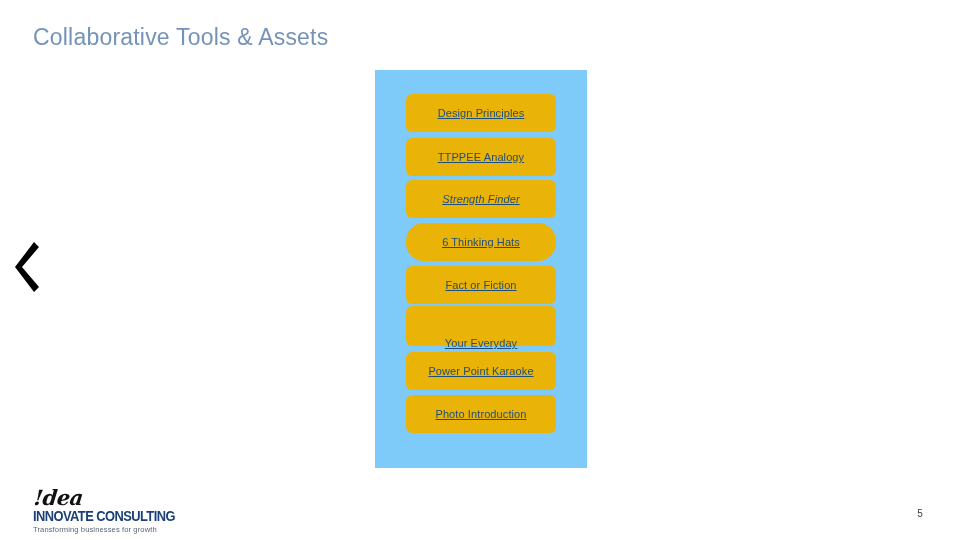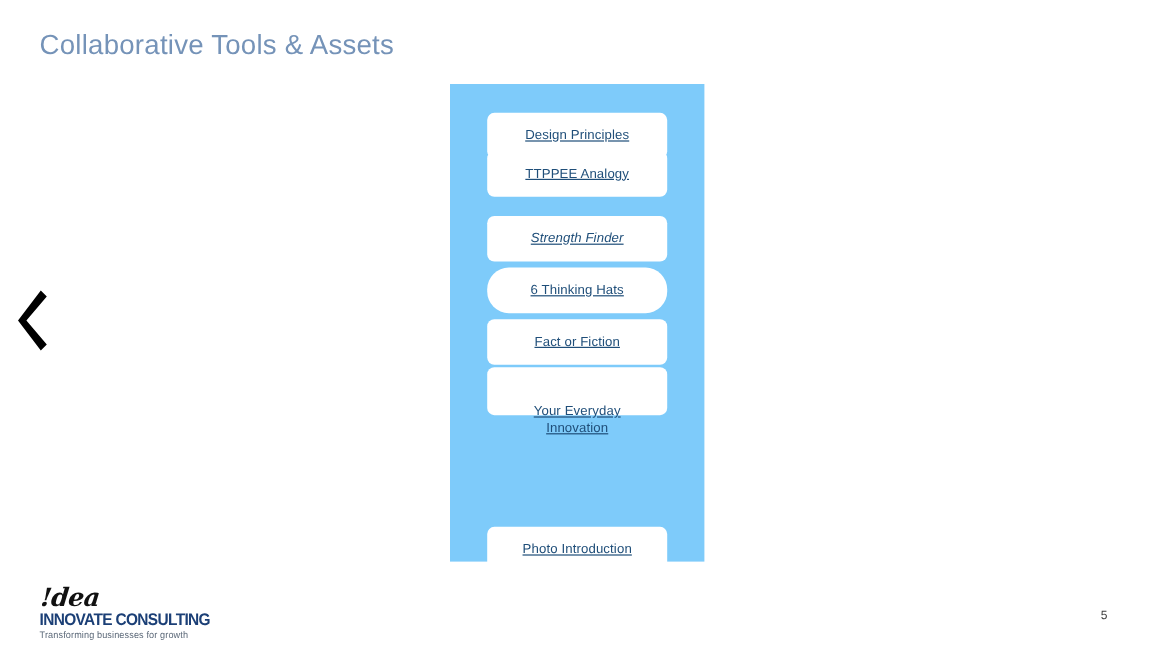--- a/index.html
+++ b/index.html
@@ -56,21 +56,21 @@
     height: 398px;
     background: #7ecbfa;
   }
 
   
   .menu-button {
     position: absolute;
     left: 31px;         
     width: 150px;
     height: 38px;
-    background: #ffffff;
+    background: #eab308;
     border-radius: 6px;
     display: flex;
     align-items: center;
     justify-content: center;
     box-sizing: border-box;
     padding: 0 4px;
   }
   .menu-button .link-label {
     color: #1f4e79;
     font-size: 11px;
@@ -152,43 +152,46 @@
       <polygon points="22,2 27,7 10,27 27,47 22,52 3,27" fill="#000000"></polygon>
     </svg>
   </div>
 
   <div id="menu-panel">
 
     <div class="menu-button" style="top:24px;">
       <span class="link-label">Design Principles</span>
     </div>
 
-    <div class="menu-button" style="top:56px;">
+    <div class="menu-button" style="top:68px;">
       <span class="link-label">TTPPEE Analogy</span>
     </div>
 
     <div class="menu-button" style="top:110px;font-style:italic;">
       <span class="link-label">Strength Finder</span>
     </div>
 
     <div class="menu-button" style="top:153px;border-radius:18px;">
       <span class="link-label">6 Thinking Hats</span>
     </div>
 
     <div class="menu-button" style="top:196px;justify-content:center;">
       <span class="link-label">Fact or Fiction</span>
     </div>
 
     <div class="menu-button two-line" style="top:236px;">
       <span class="link-label">Your Everyday
 Innovation</span>
     </div>
 
-
-    <div class="menu-button" style="top:325px;margin-top:44px;">
+    <div class="menu-button" style="top:282px;">
+      <span class="link-label">Power Point Karaoke</span>
+    </div>
+
+    <div class="menu-button" style="top:325px;">
       <span class="link-label">Photo Introduction</span>
     </div>
 
   </div>
 
   <div id="logo">
     <div id="logo-idea">!dea</div>
     <div id="logo-company">INNOVATE CONSULTING</div>
     <div id="logo-tagline">Transforming businesses for growth</div>
   </div>

